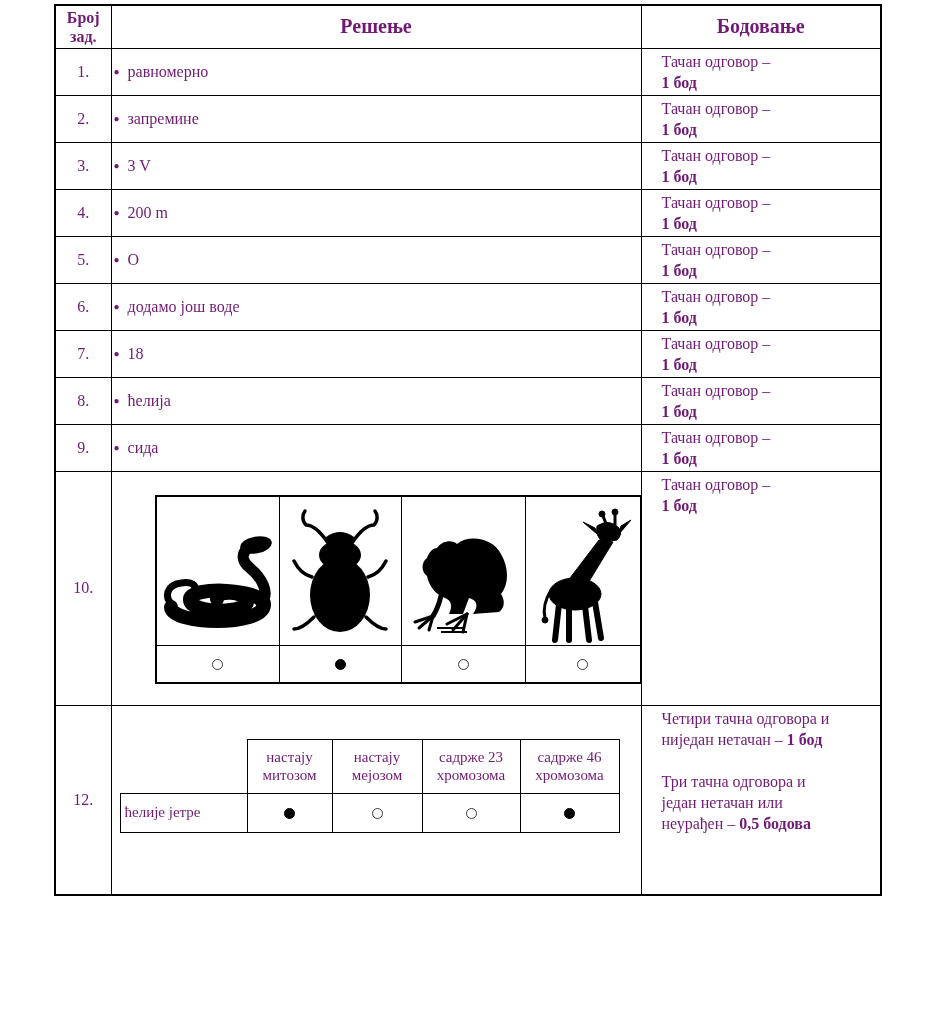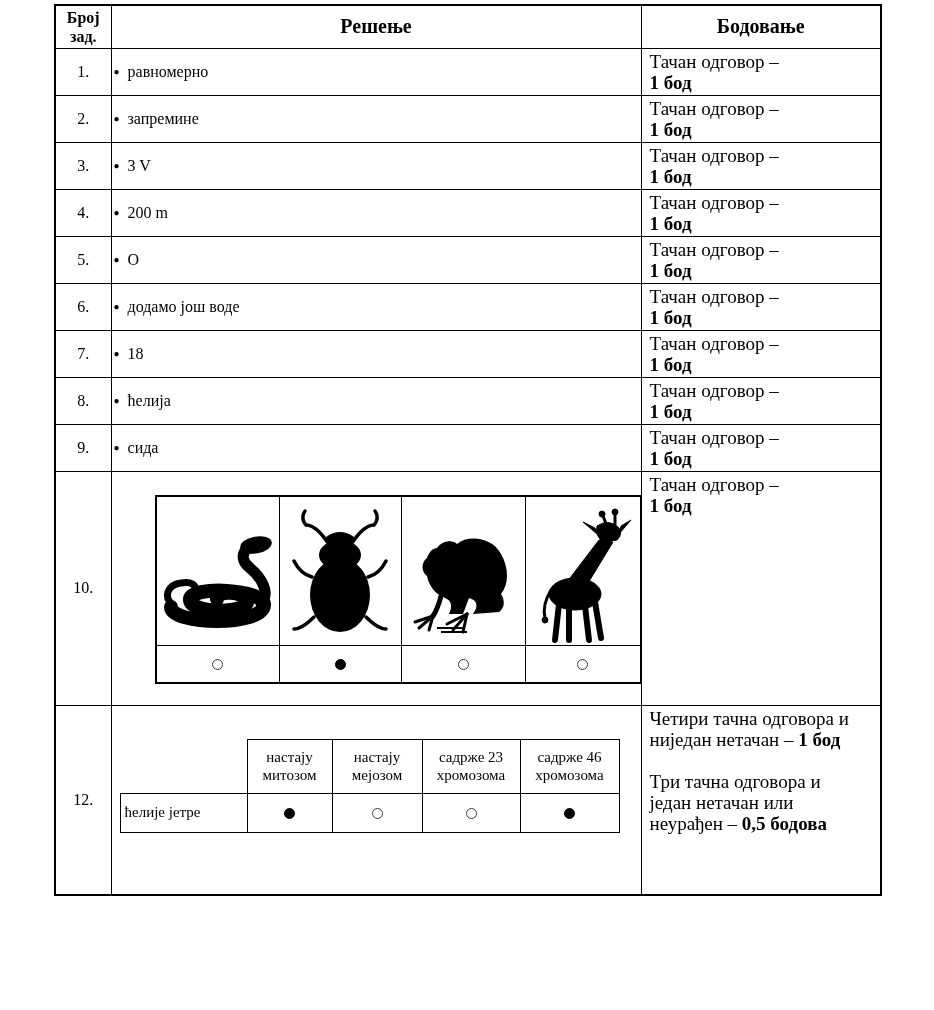--- a/index.html
+++ b/index.html
@@ -1,35 +1,35 @@
 <!DOCTYPE html>
 <html><head>
 <meta charset="utf-8">
 <style>
   html,body{margin:0;padding:0;}
   body{width:934px;height:1010px;background:#fff;}
-  .sheet{position:relative;width:934px;height:1010px;font-family:"Liberation Serif",serif;color:#000000;overflow:hidden;}
+  .sheet{position:relative;width:934px;height:1010px;font-family:"Liberation Serif",serif;color:#701a75;overflow:hidden;}
 
   table.main{position:absolute;left:54px;top:4px;width:826px;border-collapse:collapse;table-layout:fixed;
              border:2px solid #000;}
   table.main td, table.main th{border:1px solid #000;}
 
   tr.h-head{height:43px;}
   tr.h-std{height:47px;}
   tr.h-r10{height:234px;}
   tr.h-r12{height:190px;}
 
   th.head-cell{font-size:20px;font-weight:bold;text-align:center;vertical-align:middle;}
   th.num-col{font-size:16px;line-height:19px;}
 
   td.num-cell{text-align:center;vertical-align:middle;font-size:16px;}
   td.sol-cell{vertical-align:middle;padding-left:2px;font-size:16px;}
   .bullet{font-size:10px;margin-right:8px;position:relative;top:-2px;}
 
-  td.score-cell{vertical-align:top;padding:2px 6px 0 8px;font-size:19px;line-height:21px;}
+  td.score-cell{vertical-align:top;padding:2px 6px 0 20px;font-size:16px;line-height:21px;}
   .points{font-weight:bold;}
   .gap{height:21px;}
 
   
   td.sol-cell-10{vertical-align:top;padding:0;}
   table.animals{border-collapse:collapse;table-layout:fixed;margin:23px 0 0 43px;
                 border-left:2px solid #000;border-top:2px solid #000;border-bottom:2px solid #000;}
   table.animals td{border:1px solid #000;text-align:center;vertical-align:middle;padding:0;background:#fff;}
   table.animals tr.img-row td{height:148px;}
   table.animals tr.radio-row td{height:36px;}

